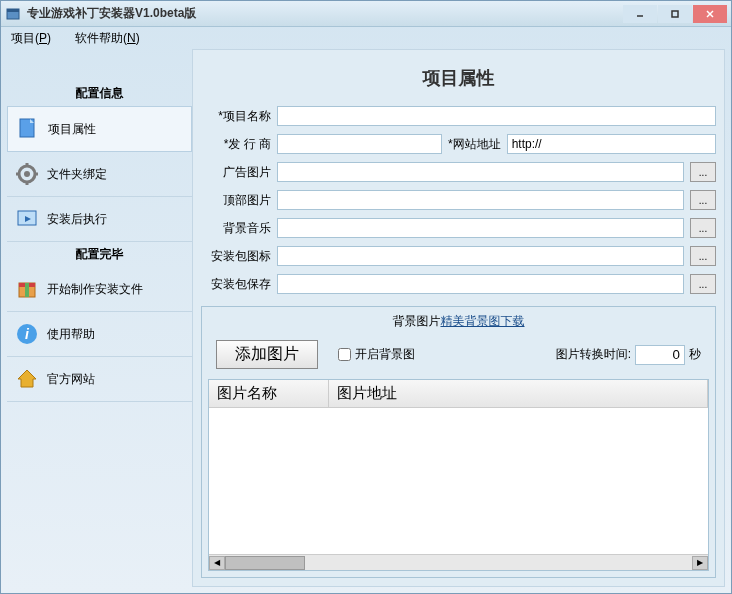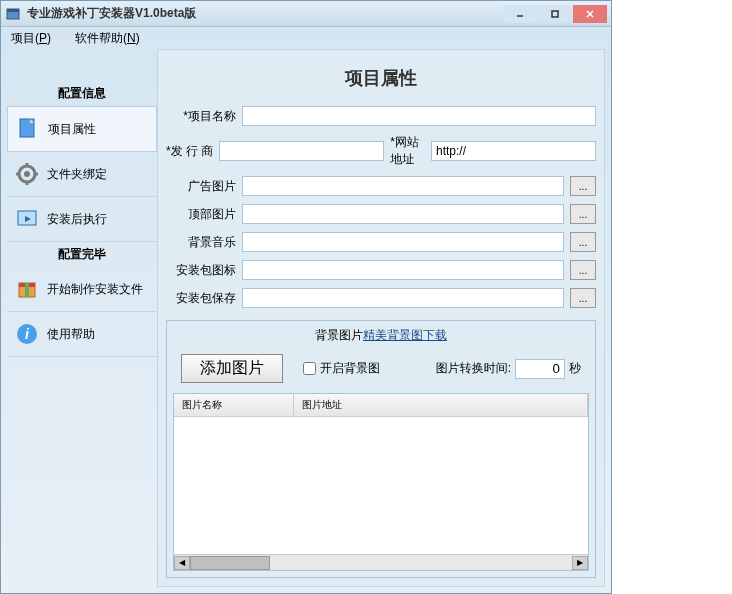--- a/index.html
+++ b/index.html
@@ -1,17 +1,17 @@
 <!DOCTYPE html>
 <html><head>
 <meta charset="utf-8">
 <style>
 * { box-sizing: border-box; margin: 0; padding: 0; }
 body { font-family: "Microsoft YaHei", "SimSun", Arial, sans-serif; font-size: 12px; background: #fff; }
-.window { width: 612px; height: 594px; background: linear-gradient(to bottom, #d4e5f1 0%, #e8f0f7 100%); border: 1px solid #7a9cb8; display: flex; flex-direction: column; }
+.window { width: 732px; height: 594px; background: linear-gradient(to bottom, #d4e5f1 0%, #e8f0f7 100%); border: 1px solid #7a9cb8; display: flex; flex-direction: column; }
 .titlebar { height: 26px; background: linear-gradient(to bottom, #e3eff8 0%, #c9dde9 100%); display: flex; align-items: center; padding: 0 4px; border-bottom: 1px solid #a8c4d6; }
 .titlebar-icon { width: 16px; height: 16px; margin-right: 6px; }
 .titlebar-text { font-weight: bold; color: #333; flex: 1; }
 .win-controls { display: flex; gap: 1px; }
 .win-btn { width: 34px; height: 18px; border: none; display: flex; align-items: center; justify-content: center; cursor: pointer; }
 .win-min { background: #d4e5f1; }
 .win-max { background: #d4e5f1; }
 .win-close { background: #e77878; color: #fff; }
 .menubar { height: 22px; display: flex; align-items: center; padding: 0 6px; gap: 16px; }
 .menu-item { cursor: pointer; padding: 2px 4px; }
@@ -29,21 +29,21 @@
 .form-input { flex: 1; height: 20px; border: 1px solid #a8c4d6; background: #fff; padding: 0 4px; font-size: 12px; }
 .browse-btn { width: 26px; height: 20px; border: 1px solid #999; background: #e8e8e8; cursor: pointer; font-size: 10px; }
 .bg-panel { flex: 1; border: 1px solid #a8c4d6; background: #e0ecf4; padding: 6px; display: flex; flex-direction: column; margin-top: 4px; }
 .bg-header { display: flex; justify-content: center; padding: 0 8px 6px 8px; }
 .bg-link { color: #1a4d8a; text-decoration: underline; cursor: pointer; }
 .bg-controls { display: flex; align-items: center; gap: 20px; padding: 4px 8px; }
 .add-btn { padding: 3px 18px; border: 1px solid #888; background: linear-gradient(to bottom, #fdfdfd, #e3e3e3); cursor: pointer; font-size: 16px; }
 .checkbox-wrap { display: flex; align-items: center; gap: 4px; }
 .img-list { flex: 1; background: #fff; border: 1px solid #a8c4d6; margin-top: 6px; display: flex; flex-direction: column; overflow: hidden; }
 .img-list-header { display: flex; background: linear-gradient(to bottom, #f7f7f7, #e6e6e6); border-bottom: 1px solid #ccc; }
-.col-h { padding: 4px 8px; border-right: 1px solid #ccc; font-size: 10px; }
+.col-h { padding: 4px 8px; border-right: 1px solid #ccc; font-size: 15px; }
 .col-name { width: 120px; }
 .col-addr { flex: 1; }
 .img-list-body { flex: 1; }
 .scrollbar-h { height: 16px; background: #e8e8e8; border-top: 1px solid #ccc; display: flex; align-items: center; }
 .scroll-arrow { width: 16px; height: 14px; background: #d0d0d0; border: 1px solid #aaa; cursor: pointer; display:flex; align-items:center; justify-content:center; font-size:8px; }
 .scroll-track { flex: 1; height: 14px; position: relative; }
 .scroll-thumb { position: absolute; left: 0; width: 80px; height: 14px; background: #c0c0c0; border: 1px solid #999; }
 .time-input { width: 50px; height: 20px; border: 1px solid #a8c4d6; padding: 0 4px; text-align: right; }
 input[type="checkbox"]{ width:13px; height:13px; }
 </style>
@@ -123,20 +123,26 @@
             <rect x="10" y="6" width="4" height="14" fill="#60b060"></rect>
           </svg>
         <span>开始制作安装文件</span>
       </div>
       <div class="nav-item">
         <svg class="nav-icon" viewBox="0 0 24 24">
             <circle cx="12" cy="12" r="10" fill="#4aa0e8"></circle>
             <text x="12" y="17" text-anchor="middle" font-size="14" fill="#fff" font-weight="bold" font-style="italic">i</text>
           </svg>
         <span>使用帮助</span>
+      </div>
+      <div class="nav-item">
+        <svg class="nav-icon" viewBox="0 0 24 24">
+            <polygon points="12,3 3,12 6,12 6,20 18,20 18,12 21,12" fill="#e8b030" stroke="#b07a10"></polygon>
+          </svg>
+        <span>官方网站</span>
       </div>
     </div>
 
     <div class="main">
       <div class="page-title">项目属性</div>
 
       <div class="form-row">
         <span class="form-label">*项目名称</span>
         <input class="form-input" value="" style="">
       </div>

